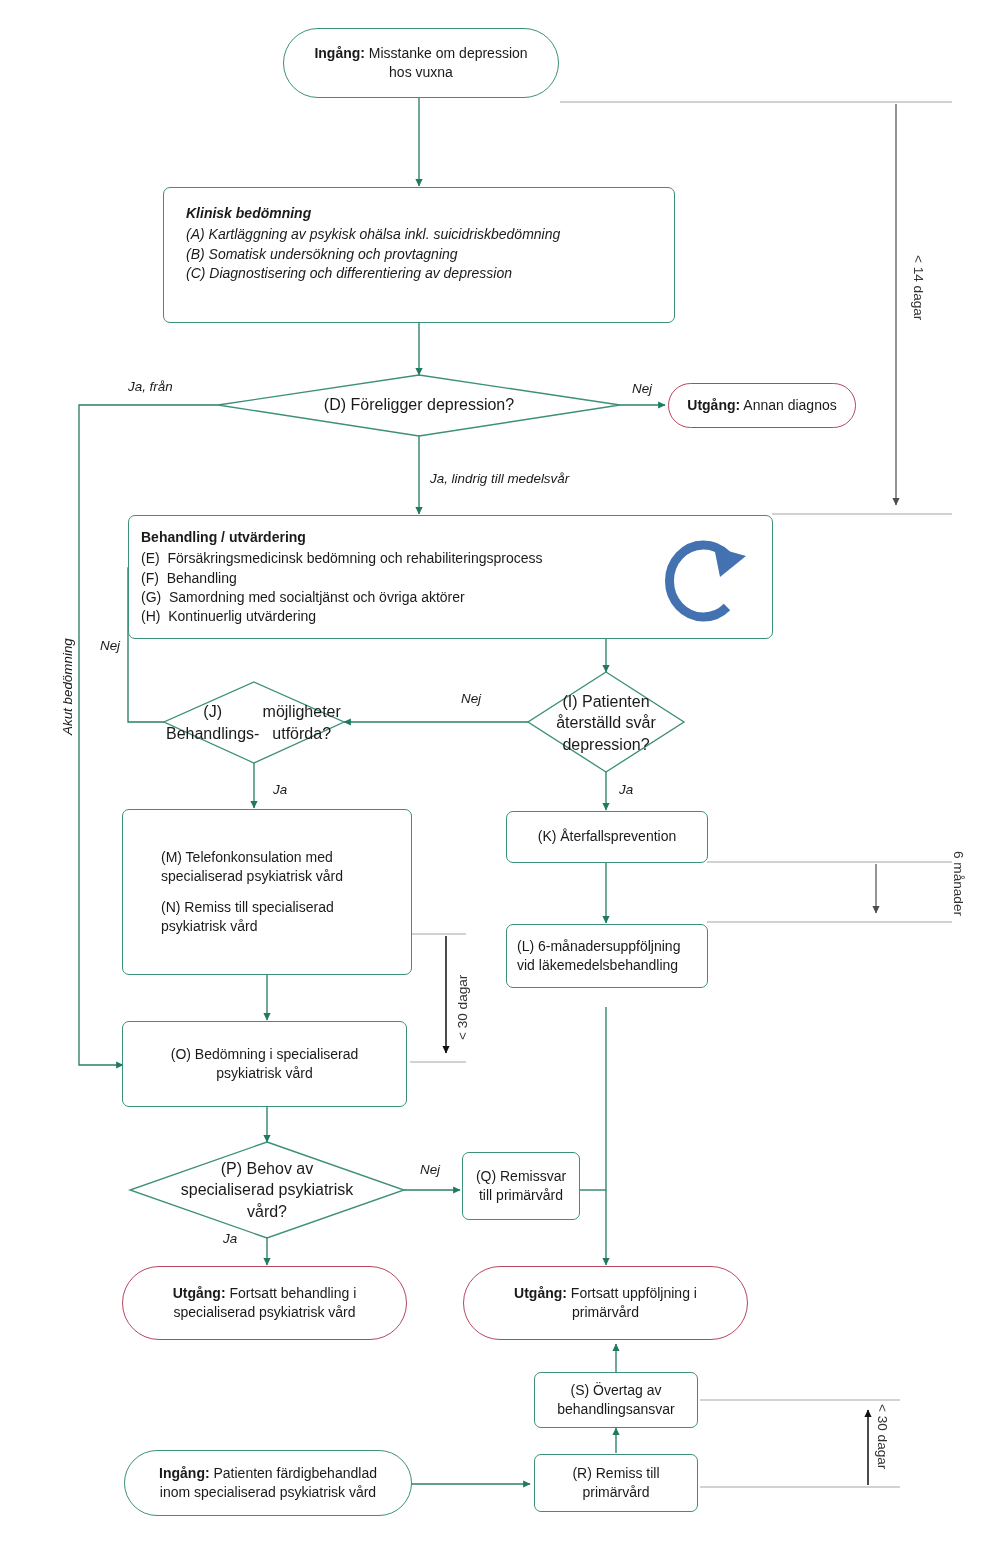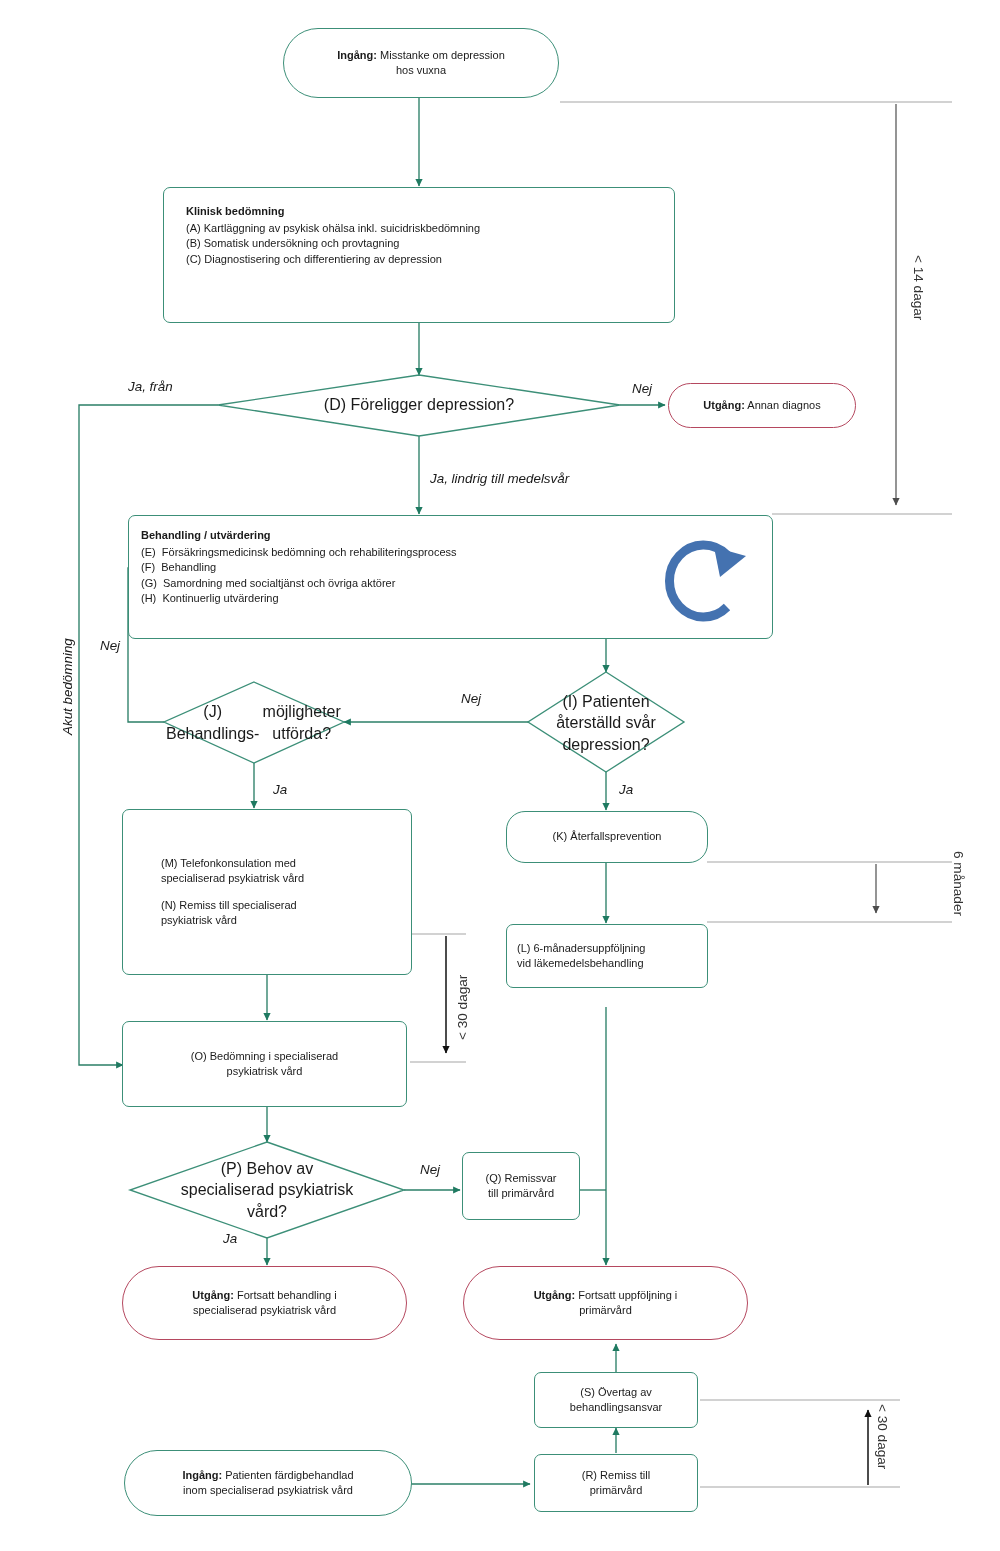--- a/index.html
+++ b/index.html
@@ -23,21 +23,21 @@
     pointer-events: none;
   }
   .node {
     position: absolute;
     box-sizing: border-box;
     background: #ffffff;
     display: flex;
     flex-direction: column;
     justify-content: center;
     color: #1a1a1a;
-    font-size: 11px;
+    font-size: 14px;
     line-height: 1.38;
   }
   .proc {
     border: 1.3px solid #3c8f78;
     border-radius: 7px;
     text-align: center;
     align-items: center;
   }
   .proc.left-align {
     text-align: left;
@@ -82,21 +82,21 @@
   }
   .rot-cw {
     transform: rotate(90deg);
   }
   .rot-ccw {
     transform: rotate(-90deg);
   }
   .b { font-weight: bold; }
   .listline { white-space: nowrap; }
   .title-line { font-weight: bold; margin-bottom: 2px; }
-  .pad-left { padding-left: 22px; padding-right: 12px; }
+  .pad-left { padding-left: 22px; padding-right: 12px; font-style: italic; }
   .loop-icon {
     position: absolute;
     pointer-events: none;
   }
 </style>
 </head>
 <body>
 
 <div id="stage">
 
@@ -246,21 +246,21 @@
     <span>möjligheter utförda?</span>
   </div>
 
   <div class="node proc left-align" style="left:122px; top:809px; width:290px; height:166px; padding-left:38px; padding-right:25px;">
     <div>(M) Telefonkonsulation med</div>
     <div style="margin-bottom:11px;">specialiserad psykiatrisk vård</div>
     <div>(N) Remiss till specialiserad</div>
     <div>psykiatrisk vård</div>
   </div>
 
-  <div class="node proc" style="left:506px; top:811px; width:202px; height:52px;border-radius:19px;">
+  <div class="node proc" style="left:506px; top:811px; width:202px; height:52px;">
     <div>(K) Återfallsprevention</div>
   </div>
 
   <div class="node proc" style="left:506px; top:924px; width:202px; height:64px; align-items:flex-start; text-align:left; padding-left:10px;">
     <div>(L) 6-månadersuppföljning</div>
     <div>vid läkemedelsbehandling</div>
   </div>
 
   <div class="node proc" style="left:122px; top:1021px; width:285px; height:86px;">
     <div>(O) Bedömning i specialiserad</div>

